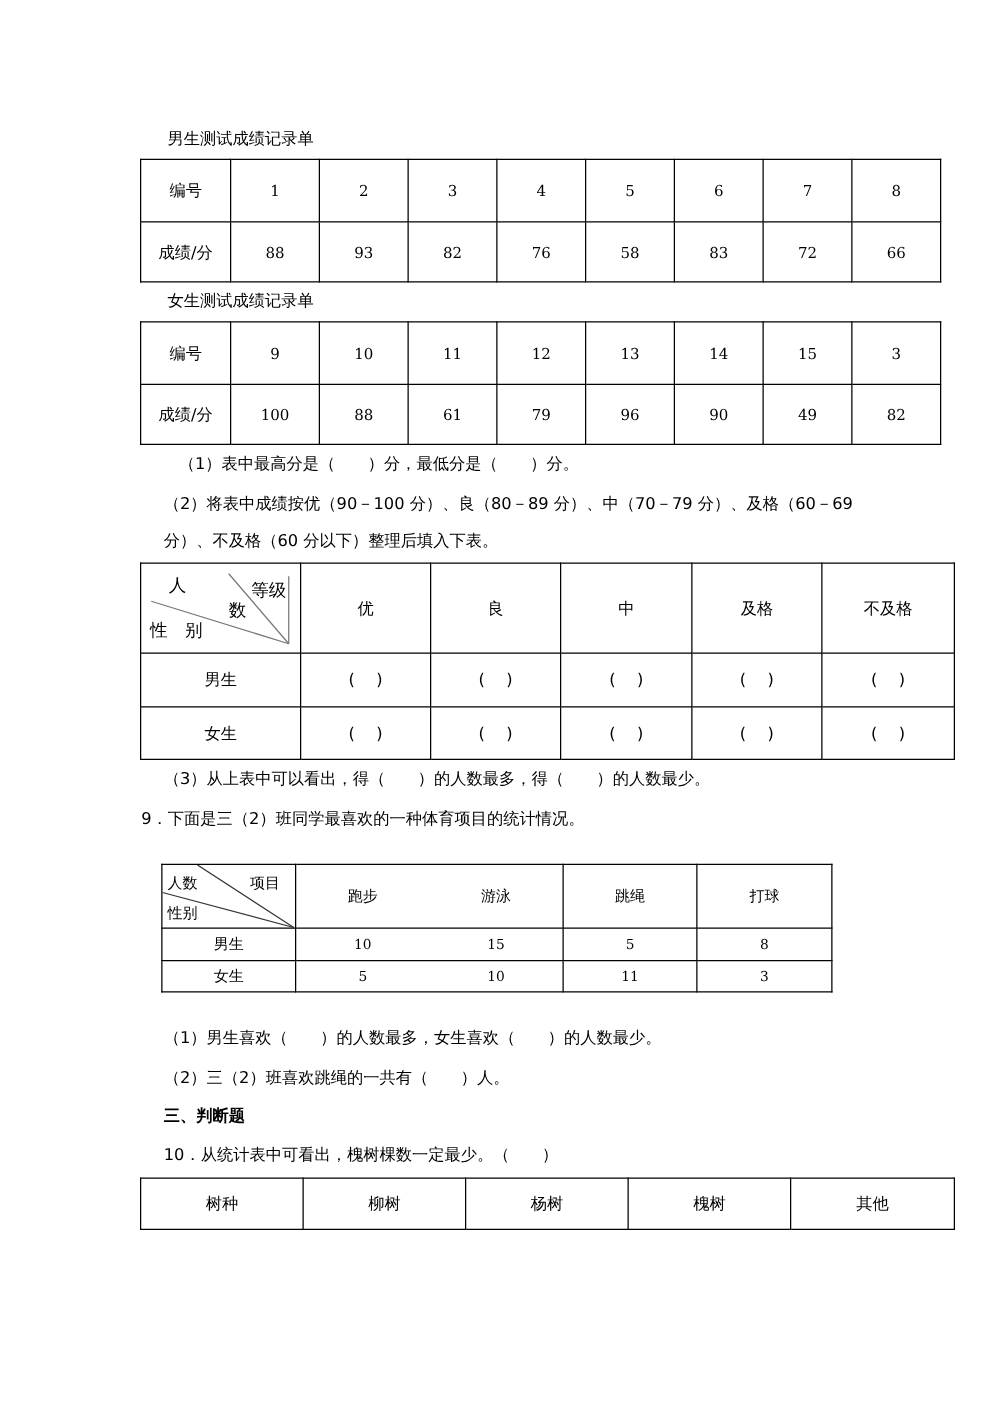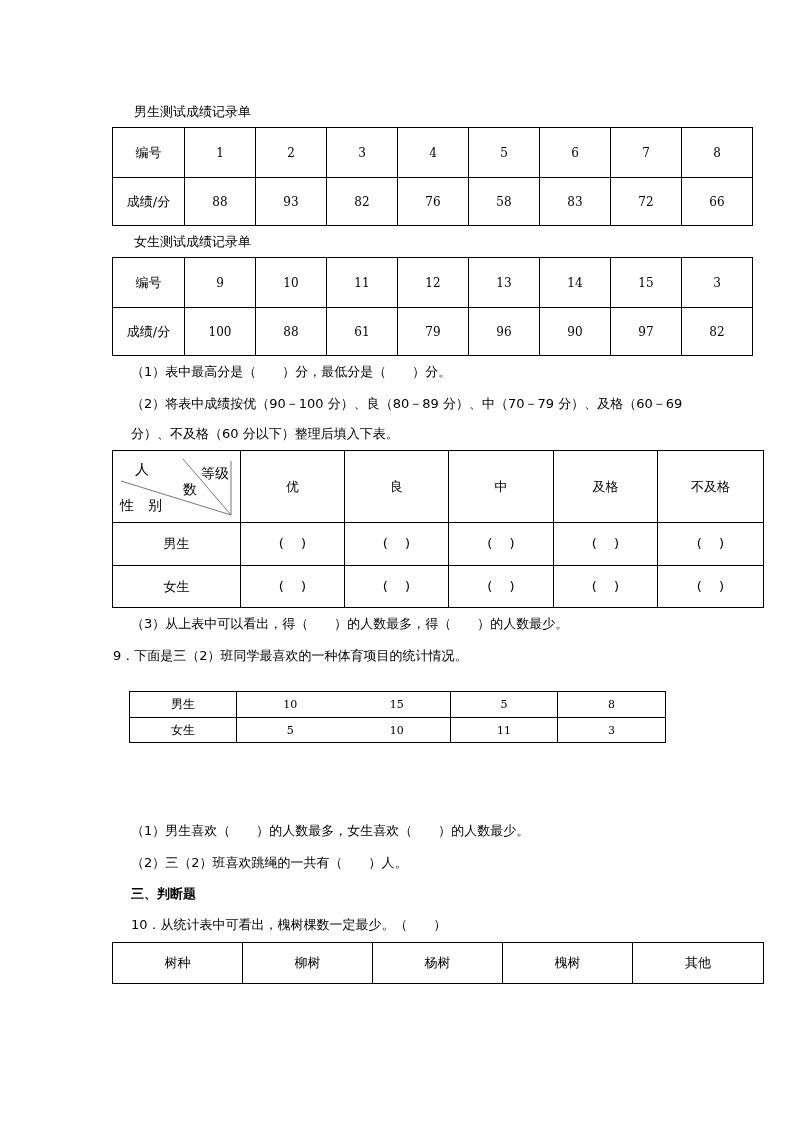--- a/index.html
+++ b/index.html
@@ -87,27 +87,27 @@
     <td class="num">3</td>
   </tr>
   <tr style="height:48px">
     <td>成绩/分</td>
     <td class="num">100</td>
     <td class="num">88</td>
     <td class="num">61</td>
     <td class="num">79</td>
     <td class="num">96</td>
     <td class="num">90</td>
-    <td class="num">97</td>
+    <td class="num">49</td>
     <td class="num">82</td>
   </tr>
 </tbody>
   </table>
 
-<div class="abs txt" style="left:118px; top:364px;">（1）表中最高分是（　　）分，最低分是（　　）分。</div>
+<div class="abs txt" style="left:130px; top:364px;">（1）表中最高分是（　　）分，最低分是（　　）分。</div>
 <div class="abs txt" style="left:118px; top:396px;">（2）将表中成绩按优（90－100 分）、良（80－89 分）、中（70－79 分）、及格（60－69</div>
 <div class="abs txt" style="left:118px; top:426px;">分）、不及格（60 分以下）整理后填入下表。</div>
 
 <table class="grid" style="left:112px; top:450px; width:651px;">
   <colgroup>
       <col style="width:128px">
       <col style="width:104px">
       <col style="width:104px">
       <col style="width:105px">
       <col style="width:104px">
@@ -157,20 +157,35 @@
 
 <table class="grid sport" style="left:129px; top:691px; width:536px;">
   <colgroup>
       <col style="width:107px">
       <col style="width:107px">
       <col style="width:107px">
       <col style="width:107px">
       <col style="width:108px">
     </colgroup>
   <tbody>
+      <tr style="height:51px">
+    <td class="diag cn">
+      <svg width="107" height="51">
+        <line x1="28" y1="0" x2="105" y2="50" stroke="#333" stroke-width="1"></line>
+        <line x1="0" y1="22" x2="105" y2="50" stroke="#333" stroke-width="1"></line>
+      </svg>
+      <span style="left:4px; top:6px; font-size:12px;">人数</span>
+      <span style="left:70px; top:6px; font-size:12px;">项目</span>
+      <span style="left:4px; top:30px; font-size:12px;">性别</span>
+    </td>
+    <td class="cn" style="border-right:none;">跑步</td>
+    <td class="cn" style="border-left:none;">游泳</td>
+    <td class="cn">跳绳</td>
+    <td class="cn">打球</td>
+  </tr>
   <tr style="height:26px">
     <td class="cn">男生</td>
     <td style="border-right:none;">10</td>
     <td style="border-left:none;">15</td>
     <td>5</td>
     <td>8</td>
   </tr>
   <tr style="height:25px">
     <td class="cn">女生</td>
     <td style="border-right:none;">5</td>

